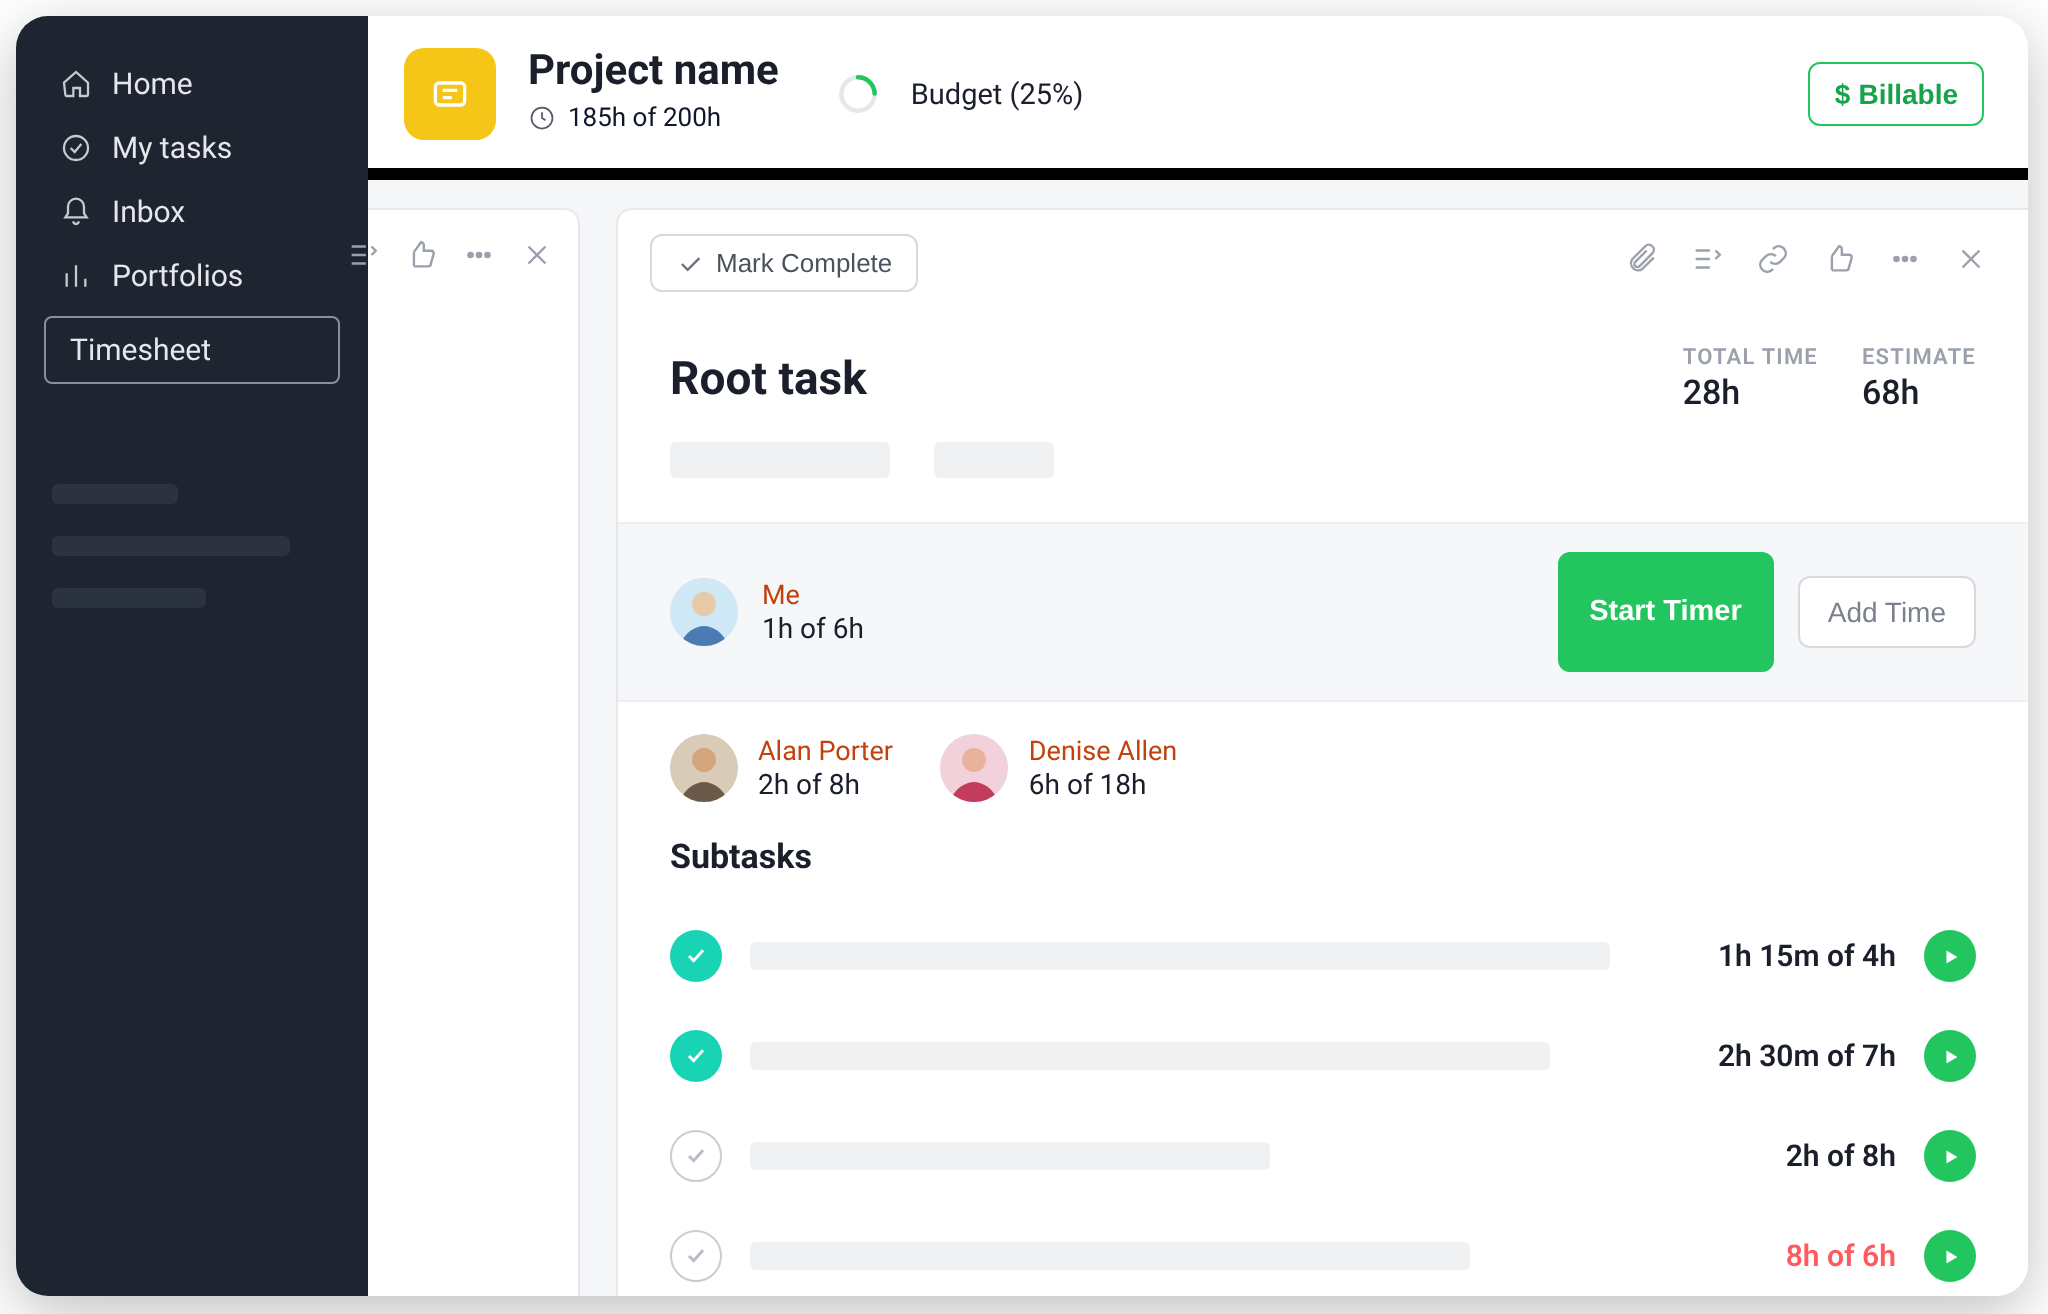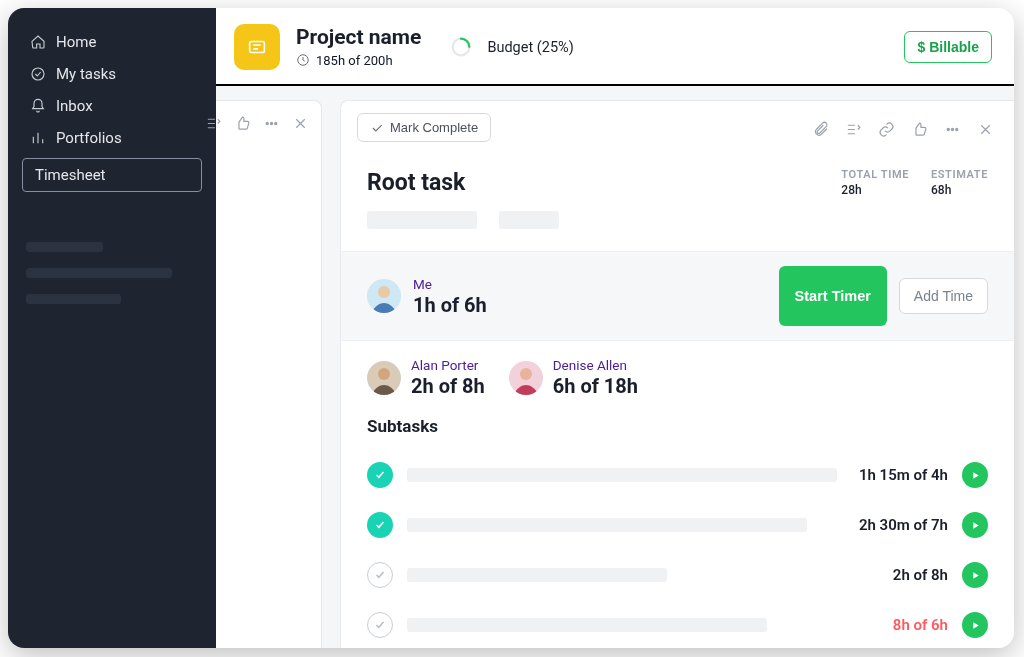--- a/index.html
+++ b/index.html
@@ -16,21 +16,21 @@
     height: 640px;
     margin: 8px;
     border-radius: 16px;
     overflow: hidden;
     box-shadow: 0 8px 30px rgba(0,0,0,0.25);
     background: #f5f6f7;
     position: relative;
   }
   
   .sidebar {
-    width: 208px;
+    width: 176px;
     background: #1e2430;
     color: #e5e7eb;
     padding: 18px 14px;
     flex-shrink: 0;
   }
   .sidebar ul { list-style: none; }
   .sidebar li {
     display: flex;
     align-items: center;
     gap: 10px;
@@ -47,21 +47,21 @@
   .sidebar .icon { width:16px; height:16px; display:inline-flex; align-items:center; justify-content:center; opacity:0.85; }
   .sidebar svg { stroke: #e5e7eb; fill:none; stroke-width:1.7; }
   .sidebar .placeholders { margin-top: 50px; padding: 0 4px; }
   .sidebar .phline { height:10px; background:#2b3240; border-radius:3px; margin-bottom:16px; }
 
   .main { flex:1; display:flex; flex-direction:column; min-width:0; }
 
   
   .header {
     background:#fff;
-    border-bottom:2px solid #000000;
+    border-bottom:6px solid #000000;
     padding:16px 22px 14px 18px;
     display:flex; align-items:center; gap:16px;
   }
   .proj-icon {
     width:46px; height:46px; border-radius:10px;
     background:#f5c518;
     display:flex; align-items:center; justify-content:center;
   }
   .proj-icon svg { stroke:#fff; stroke-width:1.8; fill:none; }
   .proj-meta h1 { font-size:21px; font-weight:700; color:#1a1f2b; }
@@ -108,53 +108,53 @@
   .lx { cursor:pointer; }
 
   .task-panel {
     flex:1; background:#fff; border:1px solid #e6e8eb; border-radius:8px 0 0 0;
     margin-left:18px;
     display:flex; flex-direction:column;
     min-width:0;
     border-right:none; border-bottom:none;
   }
   .tp-top {
-    display:flex; align-items:flex-end; padding:12px 20px 12px 16px; gap:20px;
+    display:flex; align-items:center; padding:12px 20px 12px 16px; gap:20px;
     border-bottom:none;
   }
   .mark-complete{
     border:1px solid #d6d9de; border-radius:6px; padding:6px 12px;
     font-size:13px; color:#4b515d; display:flex; align-items:center; gap:6px;
     background:#fff; cursor:pointer;
   }
   .mark-complete svg{ stroke:#6b7280; fill:none; stroke-width:2; }
   .tp-icons { display:flex; gap:16px; align-items:center; }
   .tp-icons .ib{ cursor:pointer; }
   .tp-icons svg{ stroke:#9aa1ad; fill:none; stroke-width:1.7; }
 
   .tp-body { padding:8px 26px 0 26px; overflow:hidden; }
   .title-row { display:flex; align-items:center; margin-top:6px;}
   .title-row h2 { font-size:23px; font-weight:700; color:#1a1f2b; flex:1; }
   .stat { text-align:left; margin-left:22px; }
   .stat .lbl { font-size:11px; letter-spacing:0.6px; color:#9aa1ad; font-weight:600;}
-  .stat .val { font-size:12px; color:#1a1f2b; font-weight:500; margin-top:2px;}
+  .stat .val { font-size:17px; color:#1a1f2b; font-weight:500; margin-top:2px;}
   .ghosts{ margin-top:14px; display:flex; gap:22px; }
   .ghost{ height:18px; background:#eff1f3; border-radius:3px; }
 
   .me-bar {
     margin: 22px -26px 0 -26px;
     background:#f6f7f9;
     border-top:1px solid #edeff2; border-bottom:1px solid #edeff2;
     padding:14px 26px;
     display:flex; align-items:center; gap:12px;
   }
   .avatar{ width:34px; height:34px; border-radius:50%; background:#dbe2ea; display:flex; align-items:center; justify-content:center; overflow:hidden;}
   .avatar svg{ width:100%; height:100%; }
-  .person .nm{ font-size:13.5px; color:#4c1d95;}
-  .person .tm{ font-size:20px; color:#1a1f2b; font-weight:700; margin-top:1px;}
+  .person .nm{ font-size:13.5px; color:#c2410c;}
+  .person .tm{ font-size:14px; color:#1a1f2b; font-weight:400; margin-top:1px;}
   .start-timer{
     margin-left:auto;
     background:#22c55e; color:#fff; border:none; border-radius:6px;
     padding:22px 16px; font-size:14.5px; font-weight:600; cursor:pointer;
   }
   .add-time{
     border:1px solid #d6d9de; background:#fff; color:#7b828f;
     font-size:14px; padding:9px 14px; border-radius:6px; cursor:pointer;
   }
 

